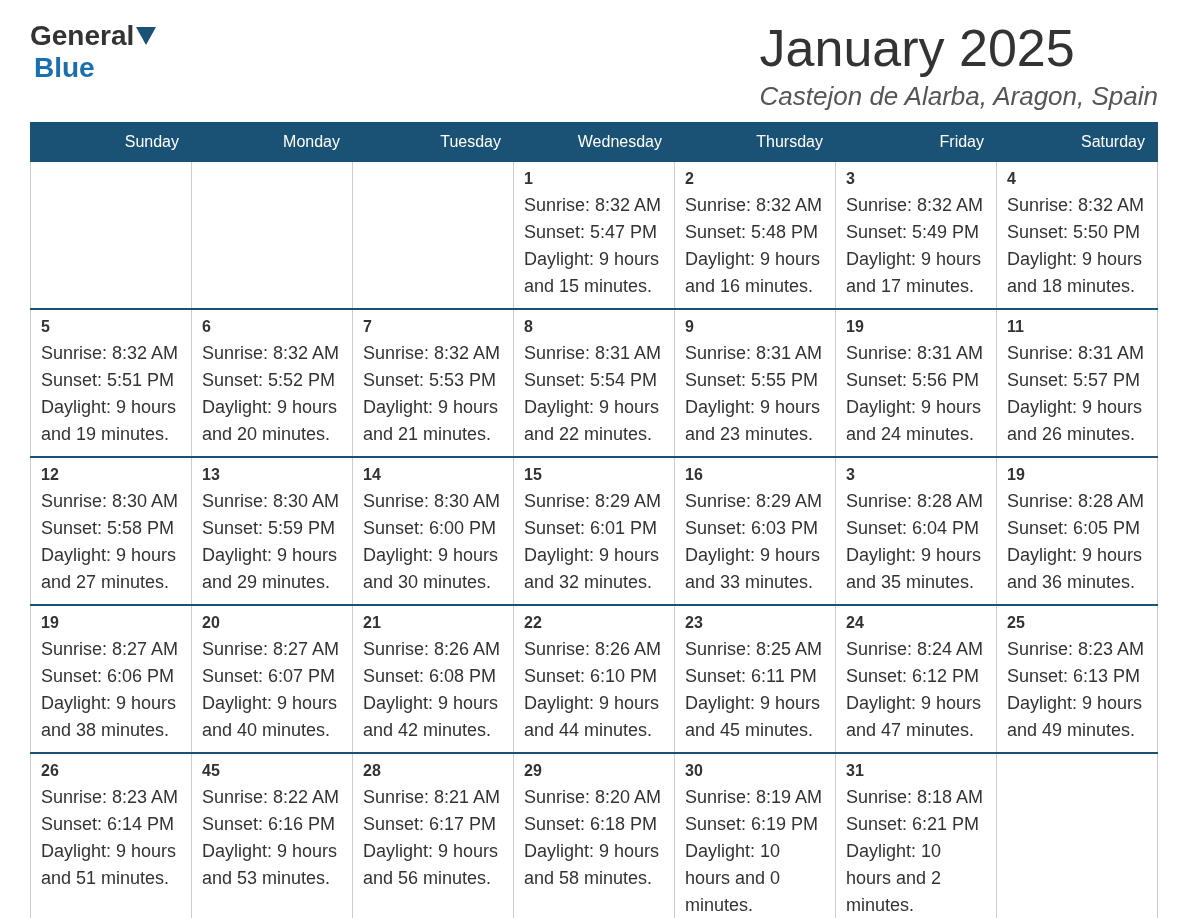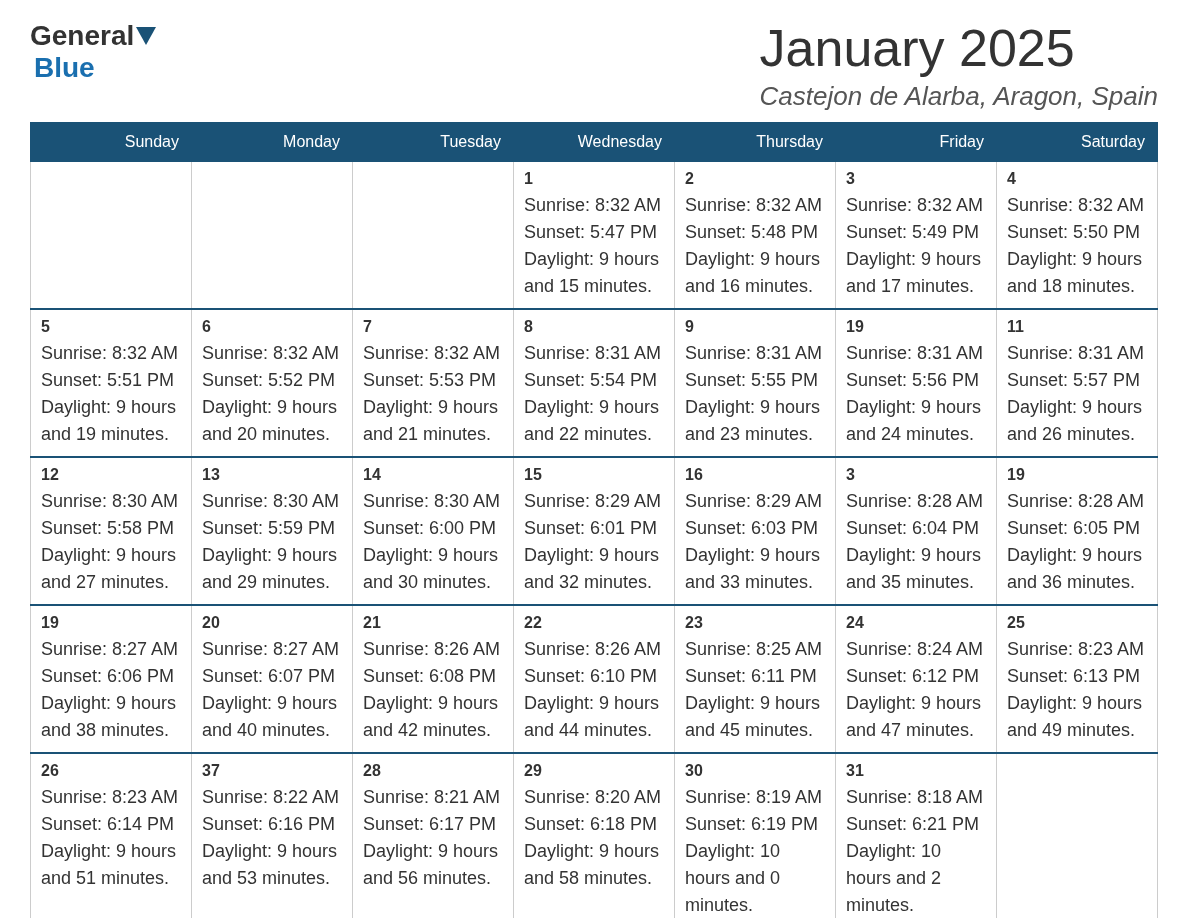--- a/index.html
+++ b/index.html
@@ -240,21 +240,21 @@
           <span class="day-number">25</span>
           <div class="day-info">Sunrise: 8:23 AM<br>Sunset: 6:13 PM<br>Daylight: 9 hours and 49 minutes.</div>
         </td>
       </tr>
       <tr>
         <td>
           <span class="day-number">26</span>
           <div class="day-info">Sunrise: 8:23 AM<br>Sunset: 6:14 PM<br>Daylight: 9 hours and 51 minutes.</div>
         </td>
         <td>
-          <span class="day-number">37</span>
+          <span class="day-number">45</span>
           <div class="day-info">Sunrise: 8:22 AM<br>Sunset: 6:16 PM<br>Daylight: 9 hours and 53 minutes.</div>
         </td>
         <td>
           <span class="day-number">28</span>
           <div class="day-info">Sunrise: 8:21 AM<br>Sunset: 6:17 PM<br>Daylight: 9 hours and 56 minutes.</div>
         </td>
         <td>
           <span class="day-number">29</span>
           <div class="day-info">Sunrise: 8:20 AM<br>Sunset: 6:18 PM<br>Daylight: 9 hours and 58 minutes.</div>
         </td>

